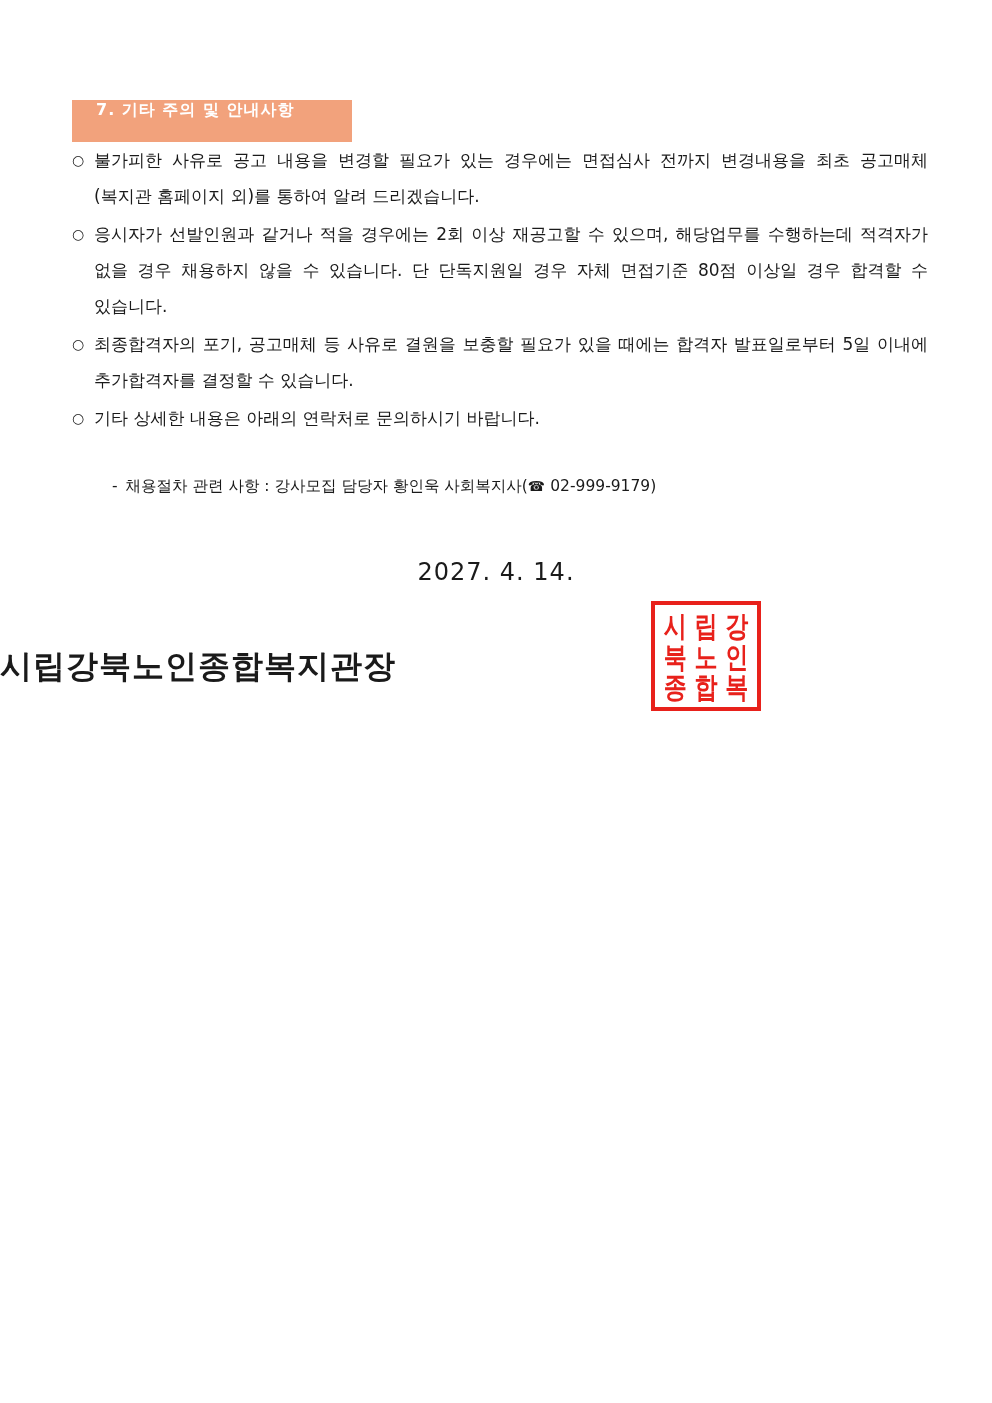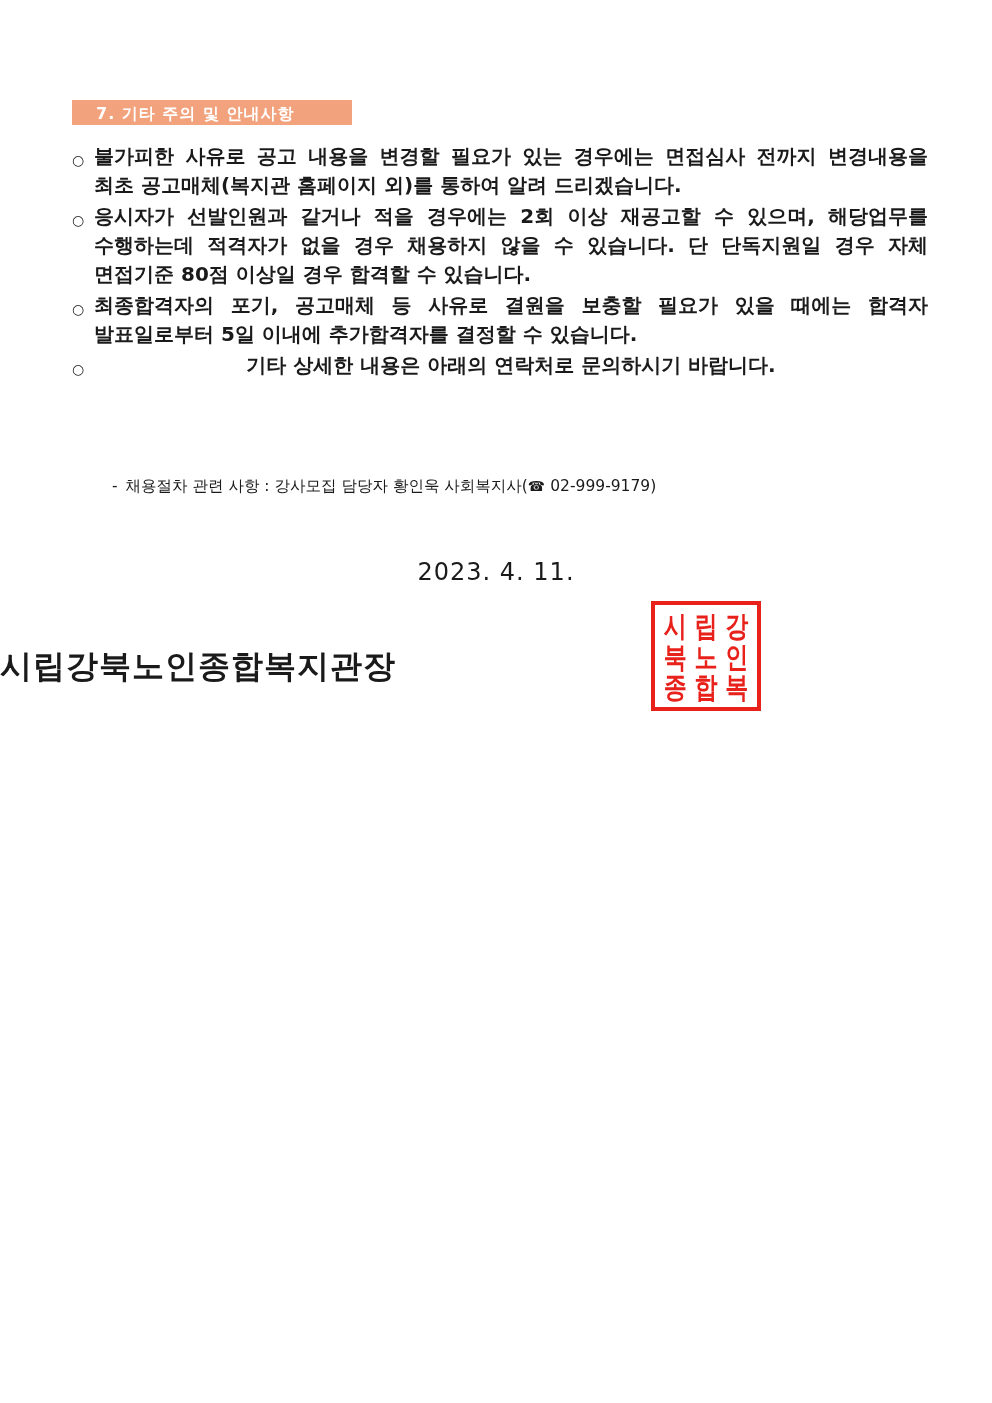--- a/index.html
+++ b/index.html
@@ -22,24 +22,24 @@
     box-sizing: border-box;
     padding: 0;
   }
 
   
   .section-header {
     position: absolute;
     left: 72px;
     top: 100px;
     width: 280px;
-    height: 25px;
+    height: 42px;
     background: #f2a27c;
     display: flex;
-    align-items: flex-end;
+    align-items: flex-start;
     padding-left: 24px;
     box-sizing: border-box;
   }
   .section-header .title {
     font-size: 16px;
     font-weight: bold;
     color: #ffffff;
     letter-spacing: 1px;
     white-space: nowrap;
   }
@@ -59,30 +59,29 @@
   .bullet {
     width: 22px;
     flex: 0 0 22px;
     font-size: 14px;
     line-height: 36px;
     color: #1a1a1a;
     text-align: left;
   }
   .item-text {
     flex: 1 1 auto;
-    font-size: 20px;
-    line-height: 29px;
+    font-size: 17px;
+    line-height: 36px;
     text-align: justify;
     text-justify: inter-character;
     letter-spacing: 0px;
     word-break: keep-all;
-    font-weight: bold;
   }
   .item-text.nojustify {
-    text-align: center;
+    text-align: left;
   }
 
   
   .contact {
     position: absolute;
     left: 112px;
     top: 447px;
     font-size: 15.5px;
     line-height: 28px;
     white-space: nowrap;
@@ -181,21 +180,21 @@
       <span class="bullet">○</span>
       <span class="item-text nojustify">기타 상세한 내용은 아래의 연락처로 문의하시기 바랍니다.</span>
     </div>
 
   </div>
 
   <div class="contact">
     <span class="dash">-</span><span>채용절차 관련 사항 : 강사모집 담당자 황인욱 사회복지사(</span><span class="phone-icon">☎</span><span> 02-999-9179)</span>
   </div>
 
-  <div class="date-line">2023. 4. 11.</div>
+  <div class="date-line">2027. 4. 14.</div>
 
   <div class="signer-wrap">
     <span class="signer">시립강북노인종합복지관장</span>
   </div>
 
   <div class="seal">
     <div class="seal-grid">
       <span class="seal-cell">시</span>
       <span class="seal-cell">립</span>
       <span class="seal-cell">강</span>

